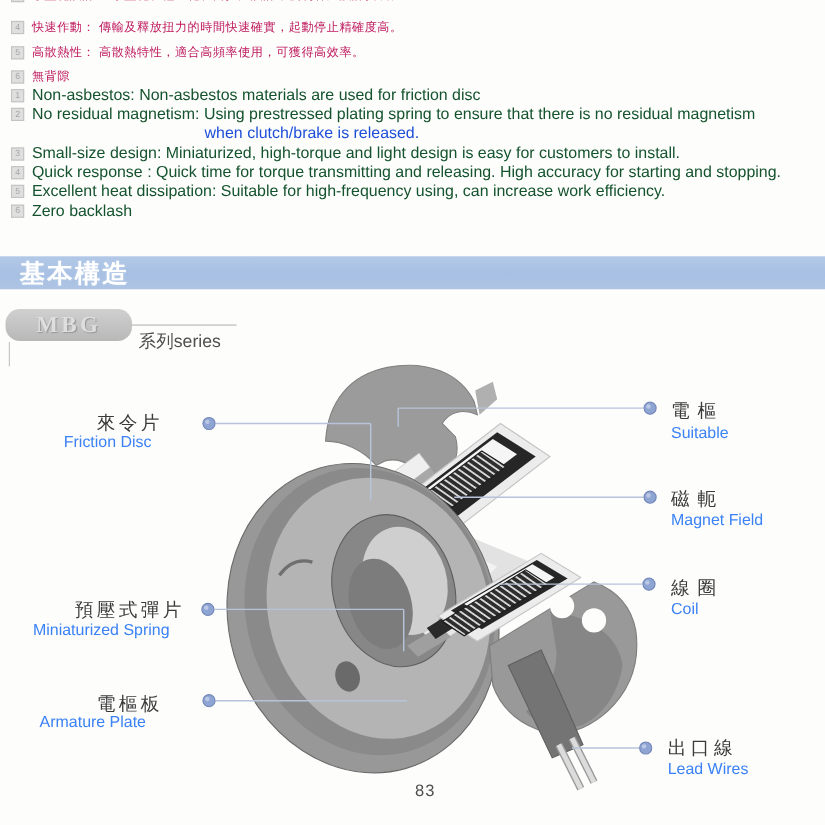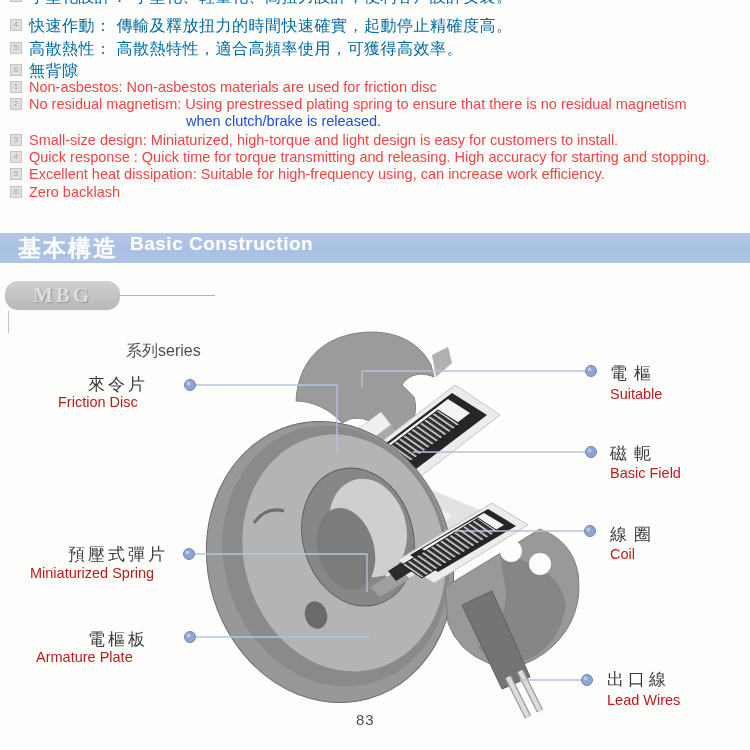--- a/index.html
+++ b/index.html
@@ -10,51 +10,51 @@
     -webkit-font-smoothing:antialiased;
   }
   .abs{position:absolute;}
   
   .row{position:absolute;left:10px;display:flex;align-items:flex-start;white-space:nowrap;}
   .mk{
     flex:0 0 auto;width:12px;height:12px;margin-right:7px;margin-top:2px;
     background:#dcdcdc;border:1px solid #bdbdbd;box-sizing:border-box;
     color:#9e9e9e;font-size:8px;line-height:10px;text-align:center;opacity:.9;
   }
-  .txt{font-size:14.5px;color:#ef4444;line-height:17px;}
-  .row.zh .txt{font-size:16px;color:#0369a1;letter-spacing:.5px;}
+  .txt{font-size:14.5px;color:#14532d;line-height:17px;}
+  .row.zh .txt{font-size:11px;color:#be185d;letter-spacing:.5px;}
   .clip{position:absolute;top:0;left:0;width:750px;height:6px;overflow:hidden;}
   .clip .row{top:-12px;}
   .cont{position:absolute;left:186px;font-size:14.5px;color:#1d4ed8;white-space:nowrap;}
   
   .band{
     position:absolute;left:0;top:233px;width:750px;height:30px;
     background:linear-gradient(180deg,#b2c8e7 0%,#a7c0e3 55%,#aec4e4 100%);
     display:flex;padding-left:18px;box-sizing:border-box;white-space:nowrap;
   }
   .band .zh{font-size:23px;font-weight:bold;color:#ffffff;letter-spacing:2px;text-shadow:0 0 2px #c2d3ec;}
   .band .en{font-size:19px;font-weight:bold;color:#ffffff;margin-left:12px;letter-spacing:.5px;text-shadow:0 0 2px #c2d3ec;}
   
   .mbg{
     position:absolute;left:5px;top:281px;width:115px;height:29px;
     background:linear-gradient(180deg,#d0d0d0,#b8b8b8);
     font-family:"Liberation Serif","DejaVu Serif",serif;font-weight:bold;
     font-size:21px;letter-spacing:3px;color:#dedede;text-align:center;line-height:29px;
     text-shadow:1px 1px 1px #969696;
     border-radius:13px;
   }
-  .series{position:absolute;left:126px;top:300px;font-size:16px;color:#4e4e4e;white-space:nowrap;margin-top:41px;}
+  .series{position:absolute;left:126px;top:300px;font-size:16px;color:#4e4e4e;white-space:nowrap;}
   .hline{position:absolute;left:120px;top:295px;width:95px;height:1px;background:#b5b5b5;}
   .vline{position:absolute;left:8px;top:311px;width:1px;height:22px;background:#c2c2c2;}
   
   .lab-zh{position:absolute;font-size:17px;color:#3a3a3a;letter-spacing:3px;white-space:nowrap;}
   .lab-zh.wide{letter-spacing:7px;}
-  .lab-en{position:absolute;font-size:14.5px;color:#b91c1c;white-space:nowrap;}
+  .lab-en{position:absolute;font-size:14.5px;color:#3b82f6;white-space:nowrap;}
   .ra{text-align:left;}
-  .pageno{position:absolute;left:356px;top:711px;width:40px;text-align:left;font-size:15px;color:#4f4f4f;letter-spacing:1px;}
+  .pageno{position:absolute;left:356px;top:711px;width:40px;text-align:right;font-size:15px;color:#4f4f4f;letter-spacing:1px;}
   svg{display:block;}
 </style>
 </head>
 <body>
 
 <div class="clip">
   <div class="row zh">
     <span class="mk">3</span>
     <span class="txt">小型化設計： 小型化、輕量化、高扭力設計，便利客戶設計安裝。</span>
   </div>
@@ -93,21 +93,20 @@
   <span class="mk">5</span>
   <span class="txt">Excellent heat dissipation: Suitable for high-frequency using, can increase work efficiency.</span>
 </div>
 <div class="row" style="top:184px">
   <span class="mk">6</span>
   <span class="txt">Zero backlash</span>
 </div>
 
 <div class="band">
   <span class="zh">基本構造</span>
-  <span class="en">Basic Construction</span>
 </div>
 
 <div class="mbg">MBG</div>
 <div class="hline"></div>
 <div class="vline"></div>
 <div class="series"><span>系列</span><span>series</span></div>
 
 <svg class="abs" style="left:0;top:325px" width="750" height="400" viewBox="0 0 750 400">
   <defs>
     <pattern id="coilhatch" width="5" height="5" patternUnits="userSpaceOnUse" patternTransform="rotate(-55)">
@@ -223,21 +222,21 @@
   </g>
 </svg>
 
 <div class="lab-zh ra" style="left:88px;top:373px;width:90px">來令片</div>
 <div class="lab-en ra" style="left:58px;top:394px;width:120px">Friction Disc</div>
 
 <div class="lab-zh wide" style="left:610px;top:362px">電樞</div>
 <div class="lab-en" style="left:610px;top:386px">Suitable</div>
 
 <div class="lab-zh wide" style="left:610px;top:442px">磁軛</div>
-<div class="lab-en" style="left:610px;top:465px">Basic Field</div>
+<div class="lab-en" style="left:610px;top:465px">Magnet Field</div>
 
 <div class="lab-zh wide" style="left:610px;top:523px">線圈</div>
 <div class="lab-en" style="left:610px;top:546px">Coil</div>
 
 <div class="lab-zh ra" style="left:68px;top:543px;width:110px">預壓式彈片</div>
 <div class="lab-en ra" style="left:30px;top:565px;width:148px">Miniaturized Spring</div>
 
 <div class="lab-zh ra" style="left:88px;top:628px;width:90px">電樞板</div>
 <div class="lab-en ra" style="left:36px;top:649px;width:142px">Armature Plate</div>
 

